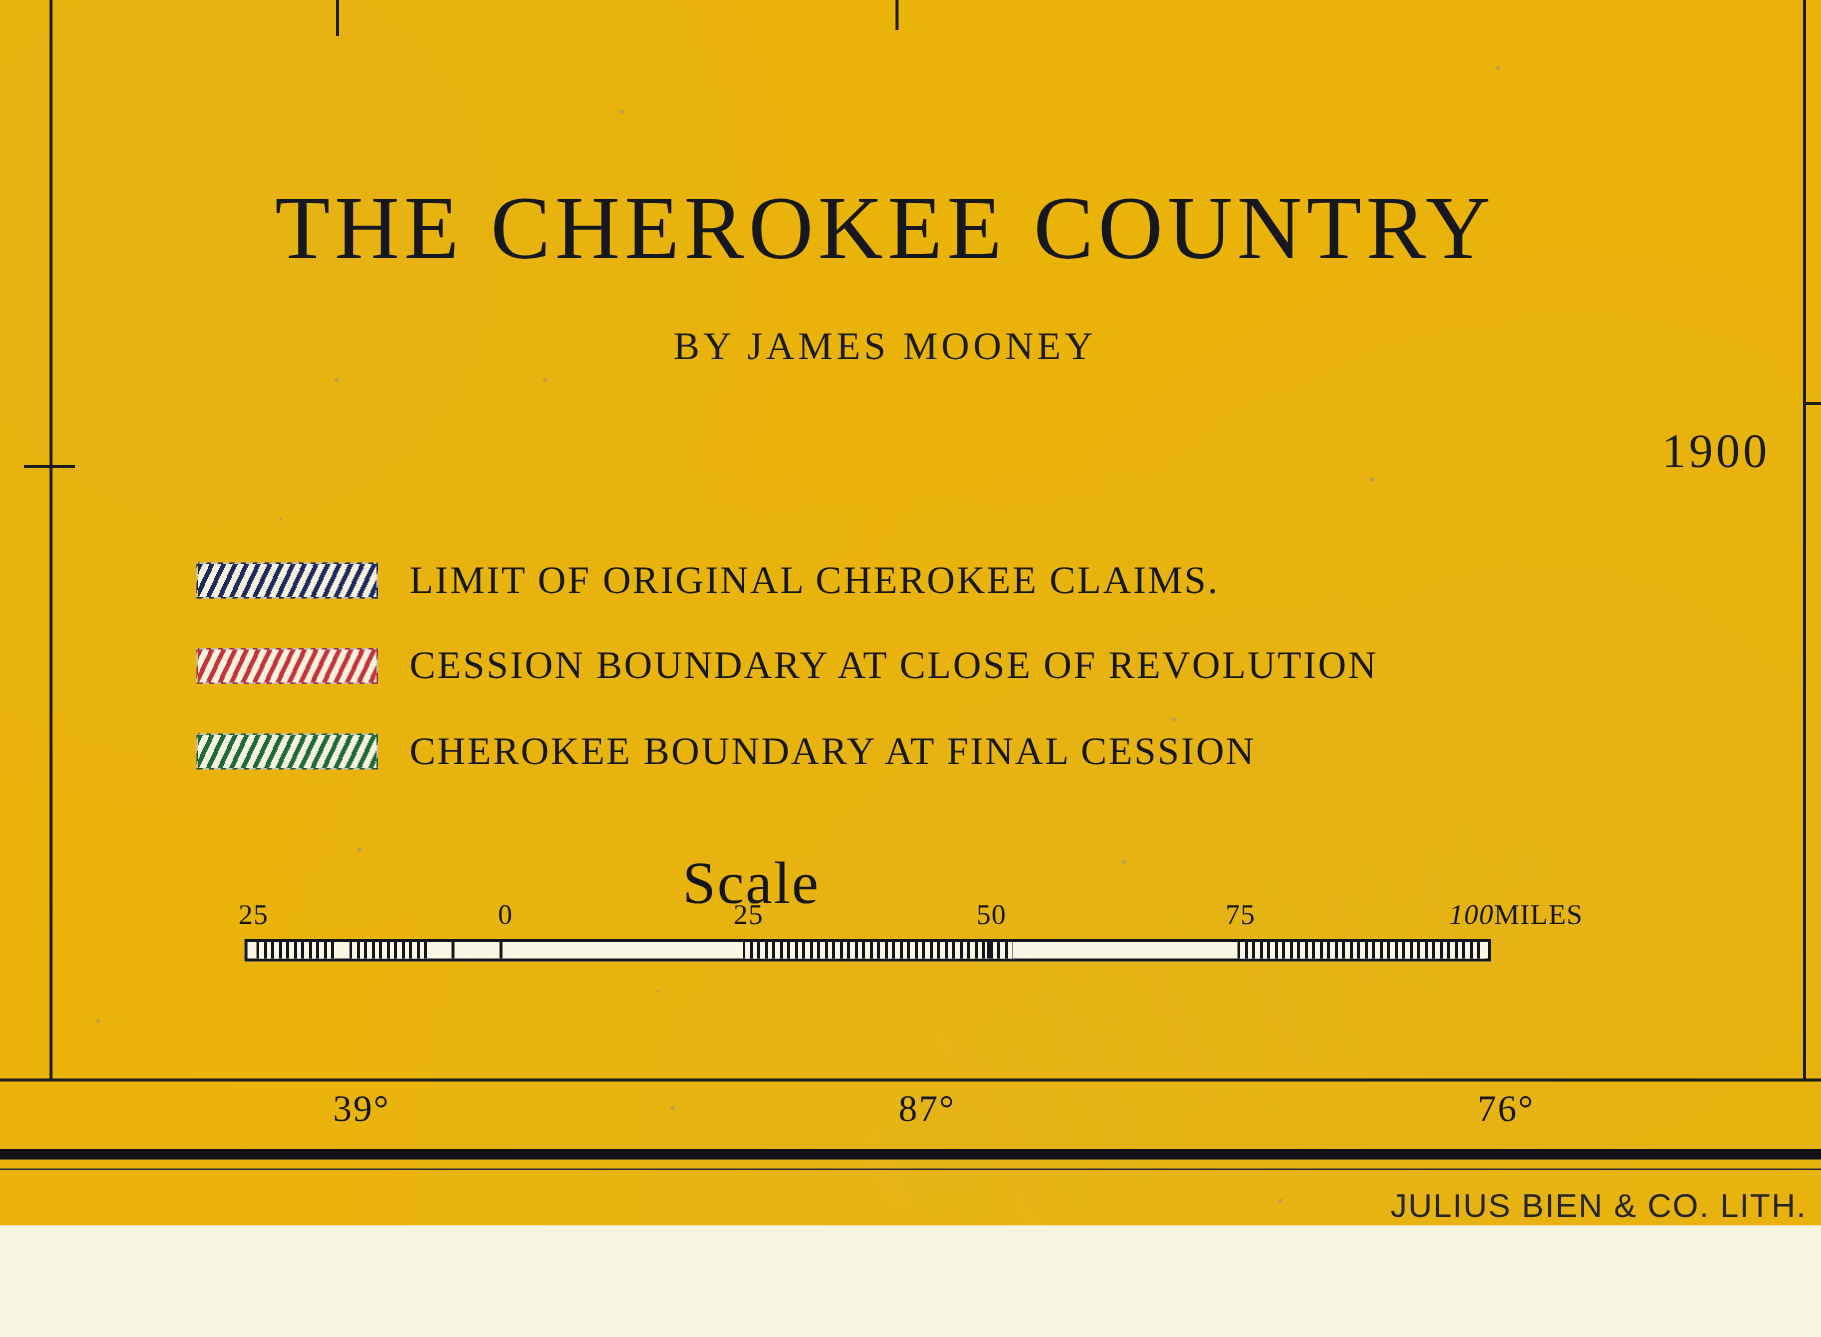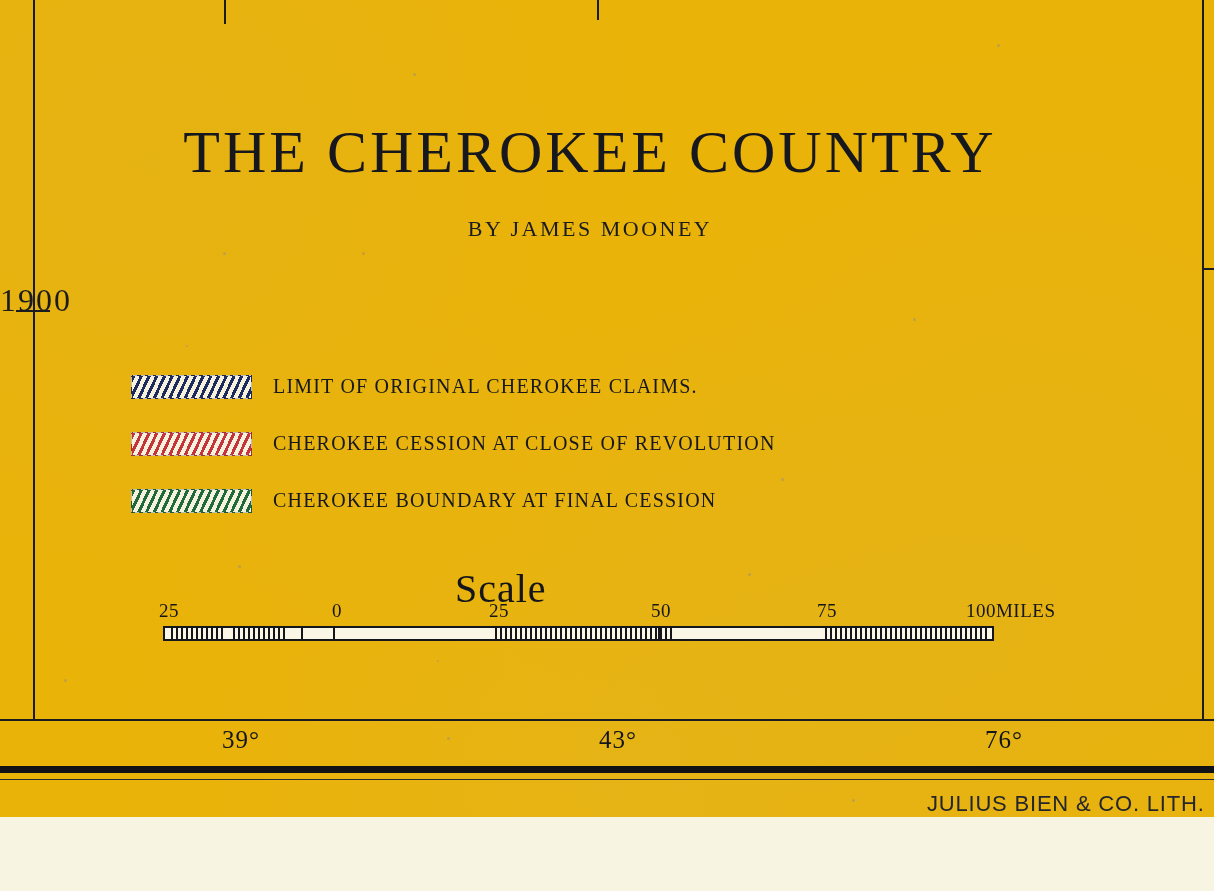--- a/index.html
+++ b/index.html
@@ -83,29 +83,29 @@
     letter-spacing: 3px;
     font-weight: 400;
     font-family: "Liberation Serif", serif;
     color: #16181d;
   }
   .author {
     position: absolute;
     left: 0; top: 216px;
     width: 1180px;
     text-align: center;
-    font-size: 22px;
+    font-size: 26px;
     letter-spacing: 2.5px;
     color: #1a1c21;
   }
   .year {
     position: absolute;
     left: 0; top: 282px;
     width: 1180px;
-    text-align: left;
+    text-align: right;
     font-size: 32px;
     letter-spacing: 2px;
     color: #1a1c21;
   }
 
   
   .legend {
     position: absolute;
     left: 131px; top: 358px;
     width: 1000px;
@@ -134,21 +134,21 @@
       #f7f2dd 3px, #f7f2dd 7px);
   }
   .swatch-green {
     background-image: repeating-linear-gradient(
       115deg,
       #1f6a3c 0px, #1f6a3c 3px,
       #f7f2dd 3px, #f7f2dd 7px);
   }
   .legend-label {
     margin-left: 21px;
-    font-size: 20px;
+    font-size: 26px;
     letter-spacing: 1.2px;
     color: #16181d;
     white-space: nowrap;
   }
 
   
   .scale-title {
     position: absolute;
     left: 455px; top: 565px;
     font-size: 40px;
@@ -250,56 +250,56 @@
 
   <div class="legend">
 
     <div class="legend-row">
       <div class="swatch swatch-blue"></div>
       <div class="legend-label">LIMIT OF ORIGINAL CHEROKEE  CLAIMS.</div>
     </div>
 
     <div class="legend-row">
       <div class="swatch swatch-red"></div>
-      <div class="legend-label">CHEROKEE CESSION AT CLOSE OF REVOLUTION</div>
+      <div class="legend-label">CESSION BOUNDARY AT CLOSE OF REVOLUTION</div>
     </div>
 
     <div class="legend-row">
       <div class="swatch swatch-green"></div>
       <div class="legend-label">CHEROKEE BOUNDARY AT FINAL CESSION</div>
     </div>
 
   </div>
 
   <div class="scale-title">Scale</div>
 
   <div class="scale-wrap">
     <div class="scale-numbers">
       <span class="scale-num" style="left:6px;">25</span>
       <span class="scale-num" style="left:174px;">0</span>
       <span class="scale-num" style="left:336px;">25</span>
       <span class="scale-num" style="left:498px;">50</span>
       <span class="scale-num" style="left:664px;">75</span>
-      <span class="scale-num" style="left:818px;">100</span>
+      <span class="scale-num" style="left:818px;font-style:italic;">100</span>
       <span class="scale-num miles" style="left:852px;">MILES</span>
     </div>
 
     <div class="scale-bar">
       <div class="scale-seg" style="left:6px; width:52px;"></div>
       <div class="scale-seg" style="left:68px; width:52px;"></div>
       <div class="scale-divider" style="left:136px;"></div>
       <div class="scale-divider" style="left:168px;"></div>
       <div class="scale-seg" style="left:330px; width:180px;"></div>
       <div class="scale-divider" style="left:493px;"></div>
       <div class="scale-seg" style="left:660px; width:165px;"></div>
     </div>
   </div>
 
   <div class="lon-label" style="left:241px;">39°</div>
-  <div class="lon-label" style="left:618px;">43°</div>
+  <div class="lon-label" style="left:618px;">87°</div>
   <div class="lon-label" style="left:1004px;">76°</div>
 
   <div class="imprint">JULIUS BIEN &amp; CO. LITH.</div>
 
   <div class="speck" style="left:413px; top:73px; width:3px; height:3px;"></div>
   <div class="speck" style="left:997px; top:44px; width:3px; height:3px;"></div>
   <div class="speck" style="left:223px; top:252px; width:3px; height:3px;"></div>
   <div class="speck warm" style="left:362px; top:252px; width:3px; height:3px;"></div>
   <div class="speck" style="left:913px; top:318px; width:3px; height:3px;"></div>
   <div class="speck" style="left:781px; top:478px; width:3px; height:3px;"></div>

